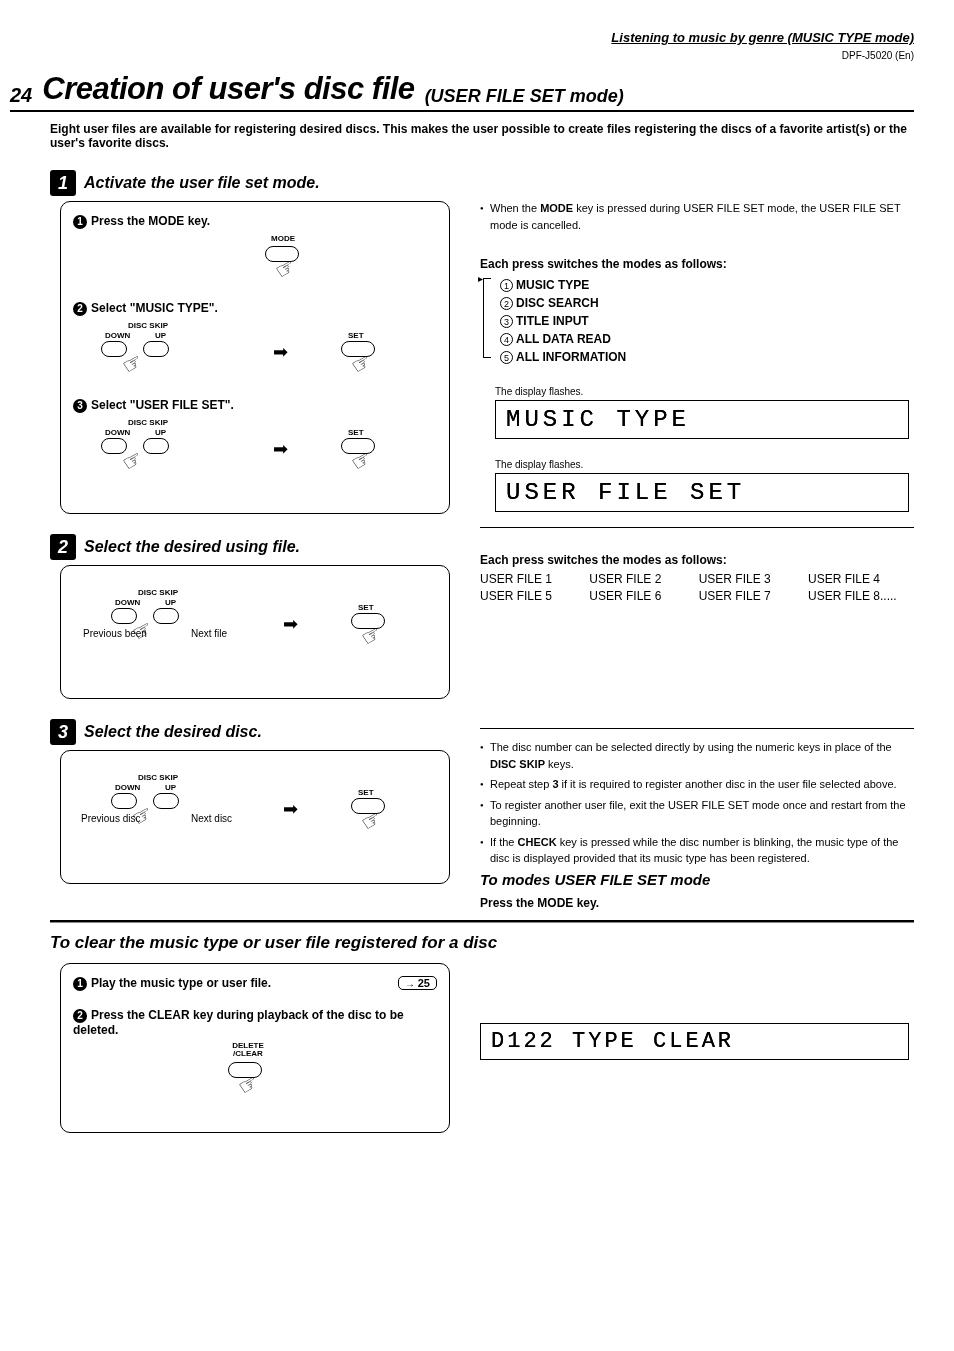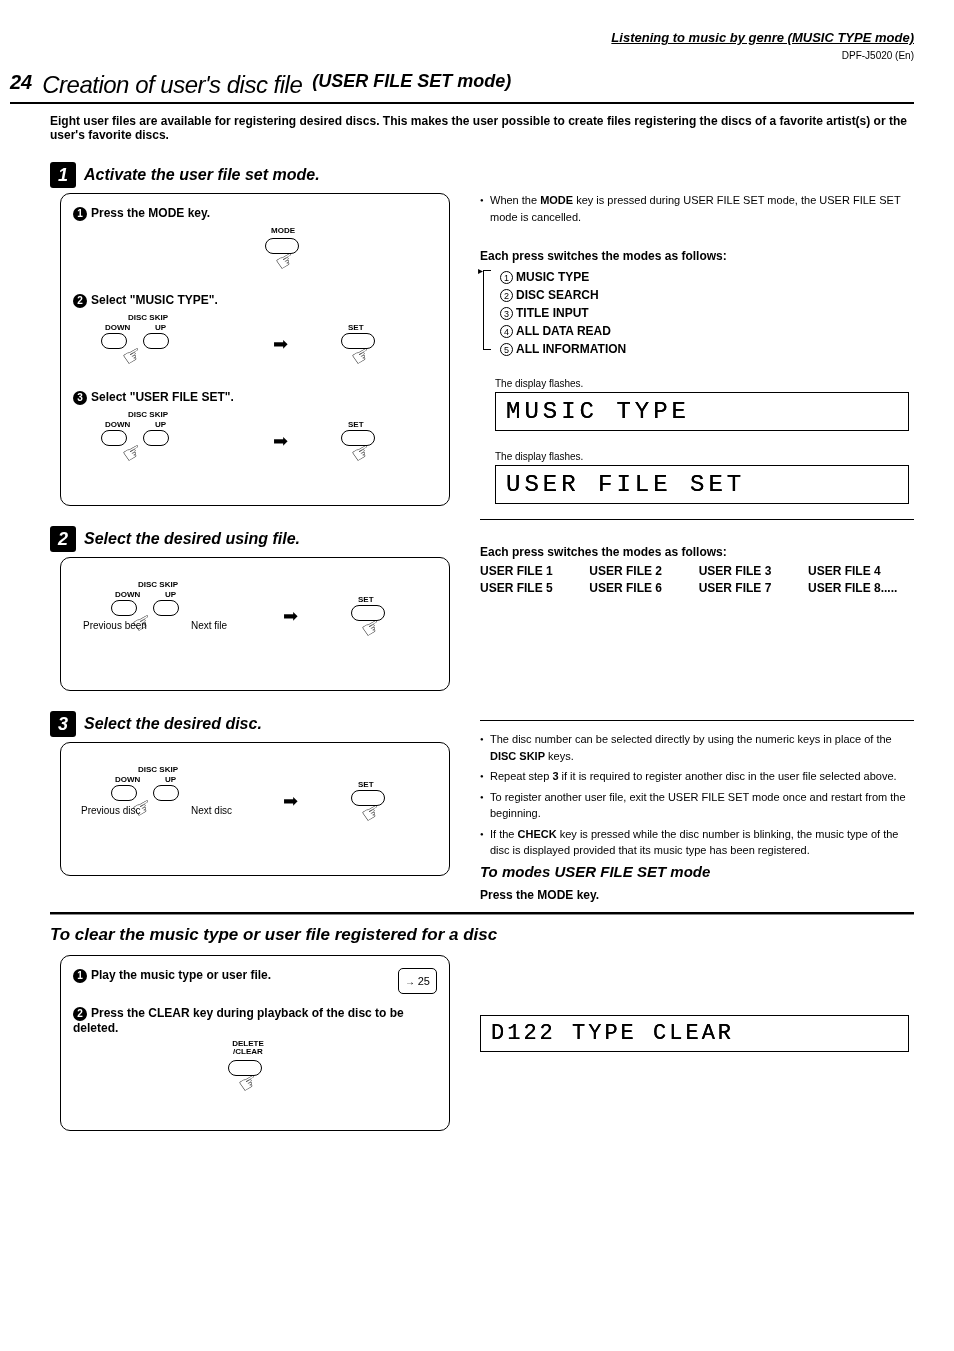--- a/index.html
+++ b/index.html
@@ -1,21 +1,21 @@
 <!DOCTYPE html>
 <html><head>
 <meta charset="utf-8">
 <style>
   * { box-sizing: border-box; margin: 0; padding: 0; }
   body { font-family: Arial, Helvetica, sans-serif; font-size: 12px; color: #000; background: #fff; width: 954px; margin: 0 auto; padding: 30px 40px 40px 20px; }
   .header-right { text-align: right; font-style: italic; font-weight: bold; font-size: 13px; margin-bottom: 5px; text-decoration: underline; }
   .model { text-align: right; font-size: 10px; margin-bottom: 10px; }
-  .page-title-row { display: flex; align-items: flex-start; gap: 10px; border-bottom: 2px solid #000; padding-bottom: 3px; margin-left: -10px; }
+  .page-title-row { display: flex; align-items: flex-end; gap: 10px; border-bottom: 2px solid #000; padding-bottom: 3px; margin-left: -10px; }
   .page-num { font-size: 20px; font-style: italic; font-weight: bold; }
-  .page-title { font-size: 24px; font-weight: normal; font-style: italic; letter-spacing: -0.5px; }
+  .page-title { font-size: 31px; font-weight: bold; font-style: italic; letter-spacing: -0.5px; }
   .page-subtitle { font-size: 18px; font-weight: bold; font-style: italic; }
   .intro { font-weight: bold; margin: 10px 0 20px 30px; font-size: 12px; }
   .content { display: flex; gap: 30px; margin-left: 30px; }
   .left-col { width: 400px; }
   .right-col { flex: 1; }
   .step-header { display: flex; align-items: center; gap: 8px; margin-bottom: 5px; }
   .step-num { background: #000; color: #fff; font-weight: bold; font-style: italic; font-size: 18px; width: 26px; height: 26px; display: flex; align-items: center; justify-content: center; border-radius: 3px; }
   .step-title { font-style: italic; font-weight: bold; font-size: 16px; }
   .step-box { border: 1px solid #000; border-radius: 10px; padding: 12px 12px 18px 12px; margin-bottom: 20px; margin-left: 10px; font-size: 11px; }
   .substep { font-weight: bold; font-size: 12px; margin-bottom: 5px; }
@@ -30,27 +30,27 @@
   .bullet-list { font-size: 11px; line-height: 1.5; }
   .bullet-list li { list-style: none; position: relative; padding-left: 10px; margin-bottom: 4px; }
   .bullet-list li::before { content: "●"; position: absolute; left: 0; font-size: 6px; top: 4px; }
   .mode-list { font-weight: bold; font-size: 12px; margin: 5px 0 5px 15px; }
   .mode-list div { line-height: 1.5; }
   .circ-digit { display: inline-block; border: 1px solid #000; border-radius: 50%; width: 13px; height: 13px; font-size: 9px; text-align: center; line-height: 12px; margin-right: 3px; font-weight: normal; }
   .display-caption { font-size: 10px; margin: 20px 0 3px 15px; }
   .display-box { border: 1px solid #000; padding: 5px 10px; margin-left: 15px; margin-right: 5px; font-family: "Courier New", monospace; font-size: 24px; letter-spacing: 4px; font-weight: 300; }
   .dotted { font-family: "Courier New", monospace; text-shadow: 0 0 0.3px #000; }
   .each-press { font-weight: bold; font-size: 12px; margin-bottom: 5px; }
-  .user-file-grid { font-weight: bold; font-size: 12px; display: grid; grid-template-columns: repeat(4, auto); gap: 3px 20px; }
+  .user-file-grid { font-weight: normal; font-size: 12px; display: grid; grid-template-columns: repeat(4, auto); gap: 3px 20px; }
   .section-hr { border: none; border-top: 2px solid #000; border-bottom: 1px solid #888; margin: 10px 0; }
   .thin-hr { border: none; border-top: 1px solid #000; margin: 15px 0 10px 0; }
   .quit-title { font-style: italic; font-weight: bold; font-size: 15px; margin-bottom: 8px; }
   .quit-text { font-weight: bold; font-size: 12px; }
   .clear-title { font-style: italic; font-weight: bold; font-size: 17px; margin: 5px 0 10px 30px; }
-  .page-ref { display: inline-block; border: 1px solid #000; border-radius: 5px; padding: 6px 6px; font-size: 11px; font-weight: normal; float: right; }
+  .page-ref { display: inline-block; border: 1px solid #000; border-radius: 5px; padding: 0 6px; font-size: 11px; font-weight: bold; float: right; }
   .page-ref::before { content: "→ "; font-size: 10px; }
   .mode-bracket { border-left: 1.5px solid #000; border-top: 1.5px solid #000; border-bottom: 1.5px solid #000; height: 80px; width: 8px; position: absolute; left: 3px; top: 2px; }
   .mode-wrap { position: relative; padding-left: 5px; }
   .arrow-top { position: absolute; left: -2px; top: -3px; font-size: 10px; }
   .spacer { height: 110px; }
 </style>
 </head>
 <body>
 
 <div class="header-right">Listening to music by genre (MUSIC TYPE mode)</div>

